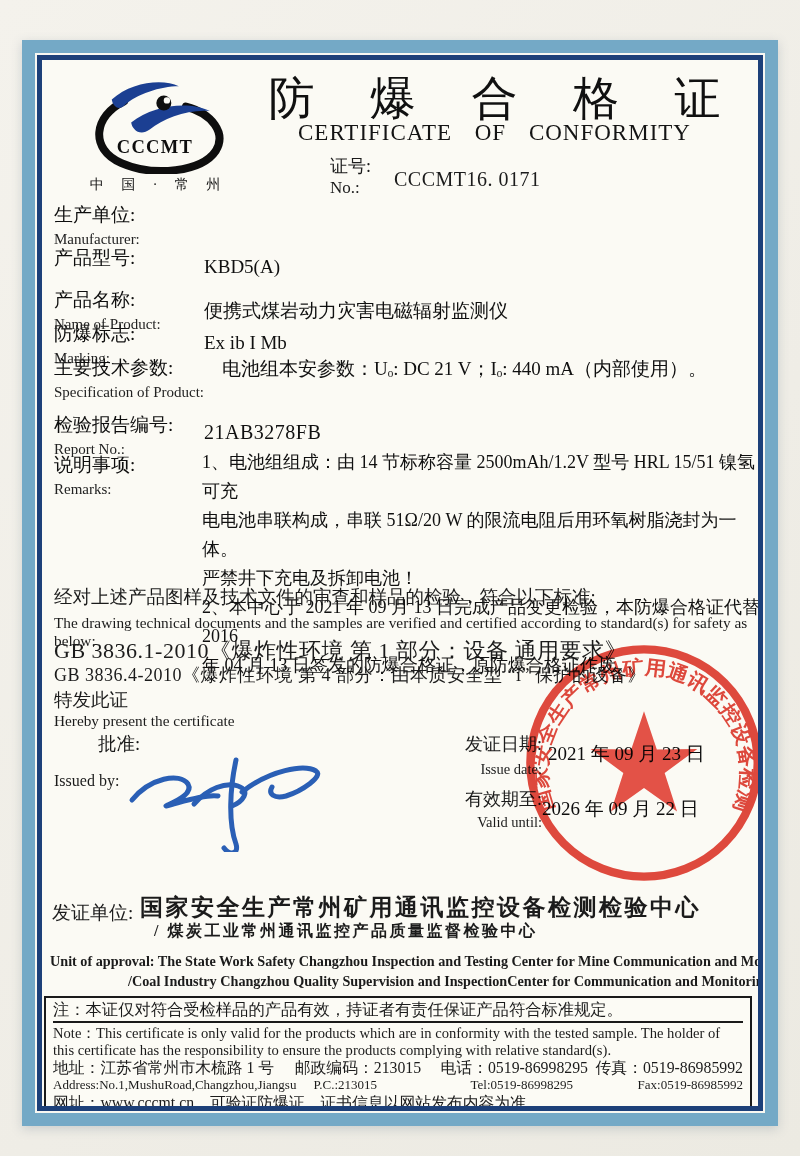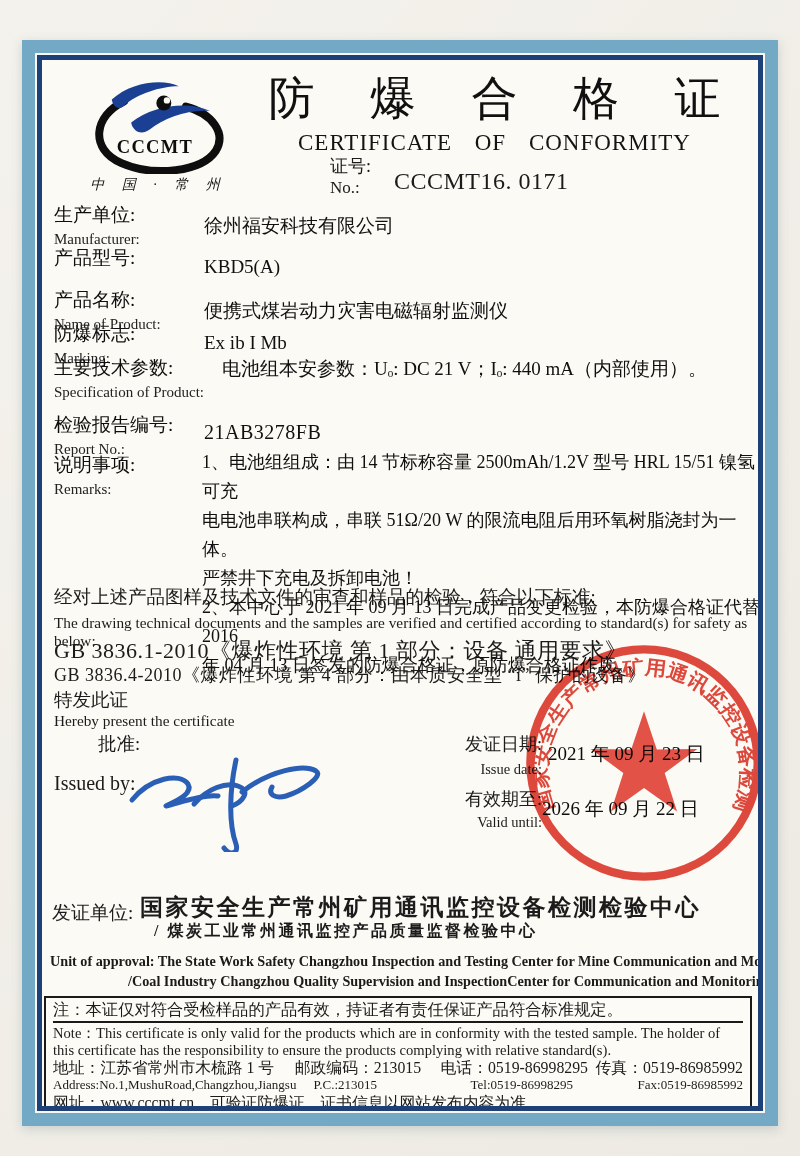--- a/index.html
+++ b/index.html
@@ -20,33 +20,33 @@
     box-shadow:0 3px 10px rgba(90,110,130,.25);
   }
   .frame-inner {
     position:absolute; inset:0; margin:2px; border:5px solid #1d4079;
     background:#fbfaf4; overflow:hidden;
   }
 
   
   .logo-wrap { position:absolute; left:28px; top:18px; width:170px; text-align:center; }
   .logo-svg { width:150px; height:96px; display:block; margin:0 auto; }
-  .logo-region { font-size:14px; letter-spacing:7px; color:#111; margin-top:2px; padding-left:7px;font-style:italic; }
+  .logo-region { font-size:14px; letter-spacing:7px; color:#111; margin-top:2px; padding-left:7px; }
 
   .title-cn {
     position:absolute; left:180px; top:8px; width:545px; text-align:center;
     font-size:46px; letter-spacing:22px; padding-left:22px; color:#101010; font-weight:500;
   }
   .title-en {
-    position:absolute; left:180px; top:70px; width:545px; text-align:center;
+    position:absolute; left:180px; top:60px; width:545px; text-align:center;
     font-size:23px; letter-spacing:1px; word-spacing:16px; color:#141414;
   }
   .certno { position:absolute; left:288px; top:96px; font-size:18px; line-height:21px; }
   .certno .en { font-size:17px; }
-  .certno-value { position:absolute; left:352px; top:108px; font-size:24px; letter-spacing:.5px; }
+  .certno-value { position:absolute; left:352px; top:108px; font-size:20px; letter-spacing:.5px; }
 
   
   .field { position:absolute; left:12px; right:8px; }
   .f-cn { font-size:19px; color:#0e0e0e; white-space:nowrap; }
   .f-en { font-size:15px; color:#222; white-space:nowrap; margin-top:3px; }
   .f-val { position:absolute; left:150px; top:11px; font-size:19px; white-space:nowrap; color:#101010; }
   .field.spec .f-val { left:168px; top:1px; }
   .field.report .f-val { top:9px; font-size:20px; letter-spacing:.5px; }
   .field.remarks .f-val {
     left:148px; top:-4px; width:560px; white-space:pre-line;
@@ -54,21 +54,21 @@
   }
 
   
   .std-cn-head { position:absolute; left:12px; top:524px; font-size:18.5px; }
   .std-en-head { position:absolute; left:12px; top:554px; font-size:15.3px; }
   .std-item1 { position:absolute; left:12px; top:576px; font-size:22px; letter-spacing:.5px; }
   .std-item2 { position:absolute; left:12px; top:603px; font-size:18px; letter-spacing:.5px; }
   .present-cn { position:absolute; left:12px; top:627px; font-size:18.5px; }
   .present-en { position:absolute; left:12px; top:652px; font-size:15.3px; }
   .approve-cn { position:absolute; left:12px; top:671px; font-size:18.5px;margin-left:44px; }
-  .approve-en { position:absolute; left:12px; top:712px; font-size:20px; }
+  .approve-en { position:absolute; left:12px; top:712px; font-size:16px; }
 
   
   .lab-right { position:absolute; left:372px; width:128px; text-align:right; }
   .issue-cn { top:672px; font-size:18px; }
   .issue-en { top:701px; font-size:14.5px; }
   .valid-cn { top:727px; font-size:18px; }
   .valid-en { top:754px; font-size:14.5px; }
   .date-val { position:absolute; font-size:19px; white-space:nowrap; color:#0d0d0d; }
   .date1 { left:506px; top:681px; }
   .date2 { left:500px; top:736px; }
@@ -121,21 +121,20 @@
 
       <div class="certno">
         <div>证号:</div>
         <div class="en">No.:</div>
       </div>
       <div class="certno-value">CCCMT16. 0171</div>
 
       <div class="field" style="top:142px">
         <div class="f-cn">生产单位:</div>
         <div class="f-en">Manufacturer:</div>
-        <div class="f-val">徐州福安科技有限公司</div>
       </div>
       <div class="field" style="top:185px">
         <div class="f-cn">产品型号:</div>
         <div class="f-val">KBD5(A)</div>
       </div>
       <div class="field" style="top:261px">
         <div class="f-cn">防爆标志:</div>
         <div class="f-en">Marking:</div>
         <div class="f-val">Ex ib I Mb</div>
       </div>

